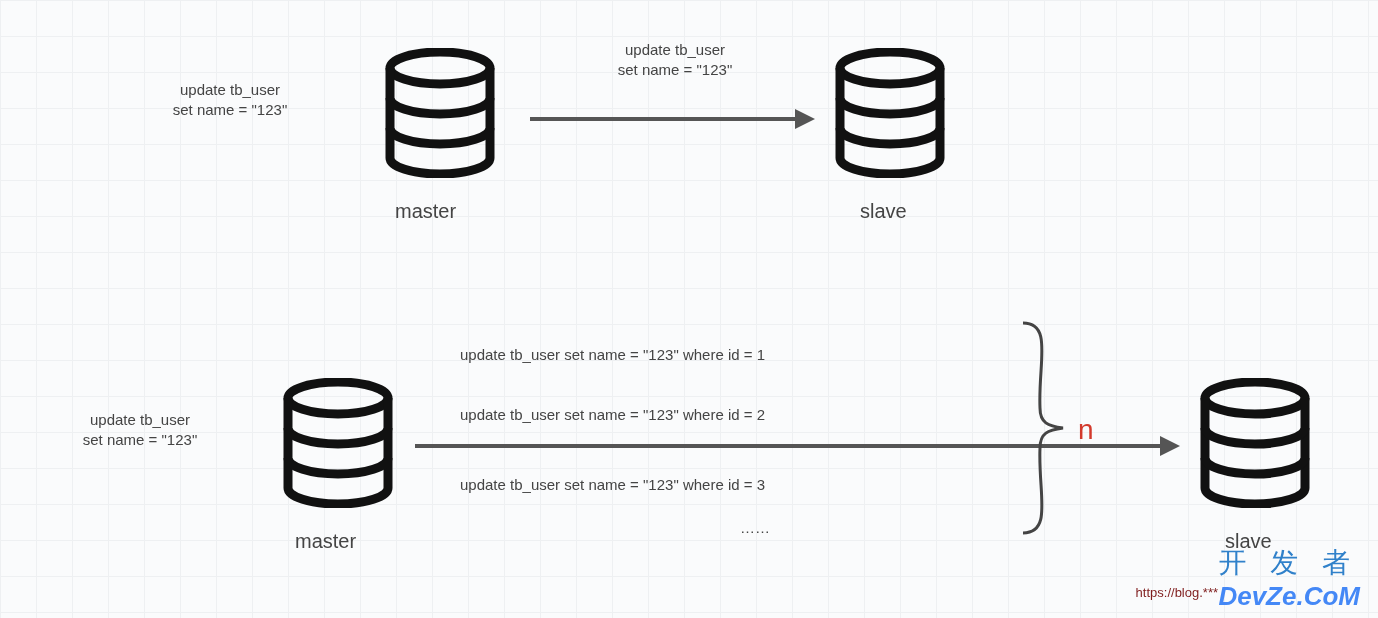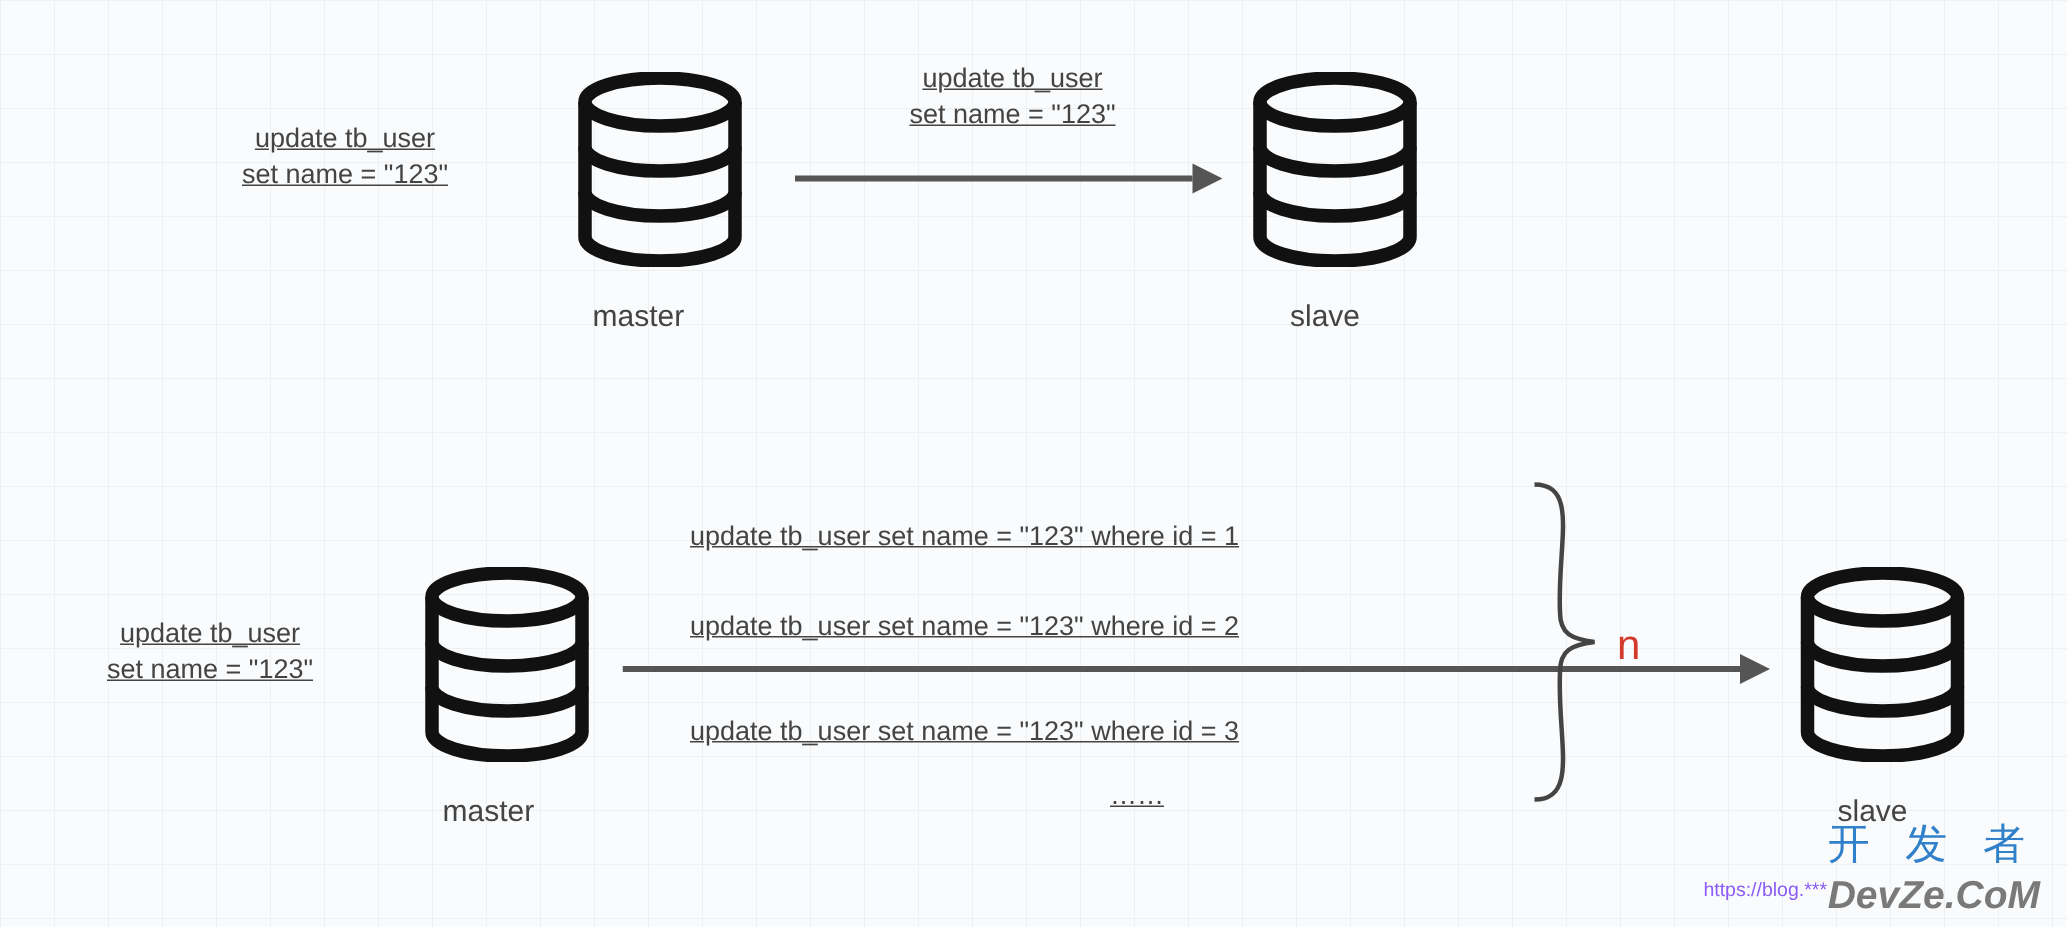--- a/index.html
+++ b/index.html
@@ -15,25 +15,24 @@
     position: absolute;
     inset: 0;
     background-image:
       linear-gradient(to right, #eef0f2 1px, transparent 1px),
       linear-gradient(to bottom, #eef0f2 1px, transparent 1px);
     background-size: 36px 36px;
     background-color: #fafbfc;
   }
   .layer { position: absolute; }
   .label {
-    font-size: 18px;
+    font-size: 15px;
     color: #444;
     line-height: 1.35;
     white-space: nowrap;
-    text-decoration: underline;
   }
   .label-center { text-align: center; }
   .caption {
     font-size: 20px;
     color: #444;
   }
   .n-label {
     font-size: 28px;
     color: #d33a2c;
     font-weight: 400;
@@ -45,31 +44,31 @@
     font-size: 28px;
     color: #1b74c5;
     letter-spacing: 8px;
     opacity: 0.9;
   }
   .watermark-en {
     position: absolute;
     right: 18px;
     bottom: 6px;
     font-size: 26px;
-    color: #737373;
+    color: #3b82f6;
     font-style: italic;
     font-weight: 600;
     opacity: 0.95;
   }
   .watermark-url {
     position: absolute;
     right: 160px;
     bottom: 18px;
     font-size: 13px;
-    color: #8b5cf6;
+    color: #7f1d1d;
   }
   svg { display: block; }
 </style>
 </head>
 <body>
 
 <div class="grid-bg"></div>
 
 <div class="layer label label-center" style="left:100px; top:80px; width:260px;">
   <div>update tb_user</div>

